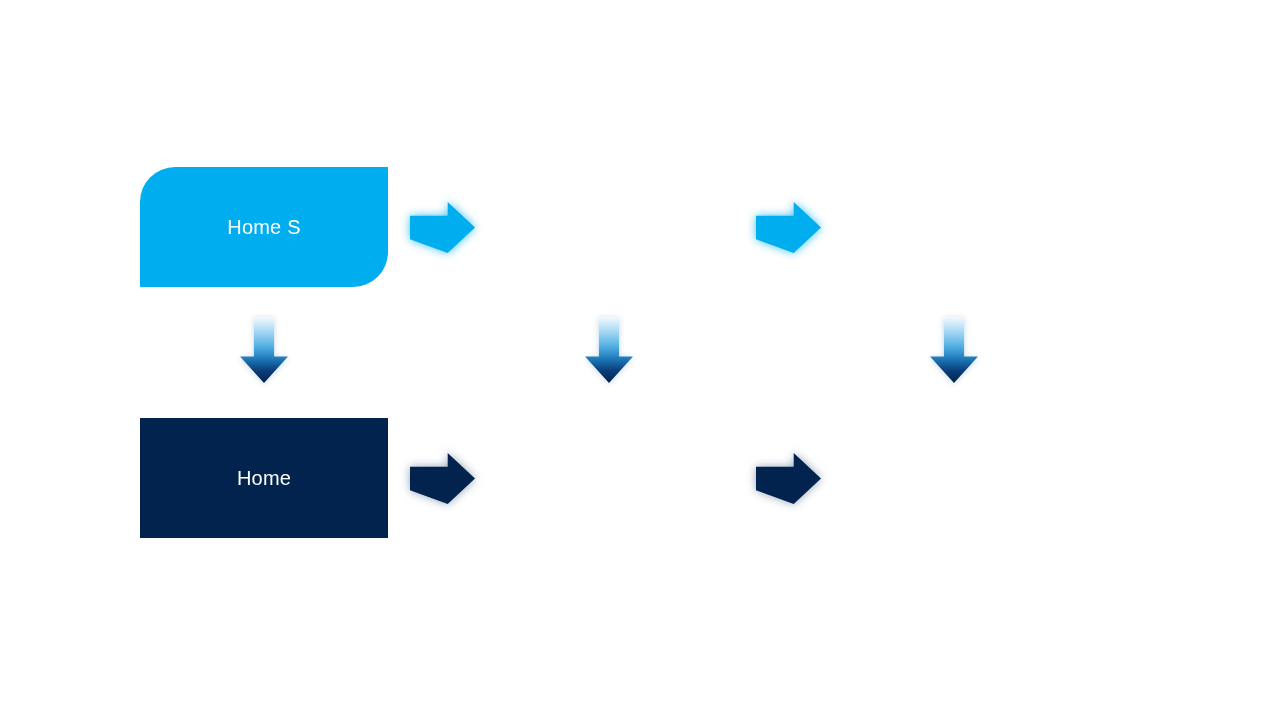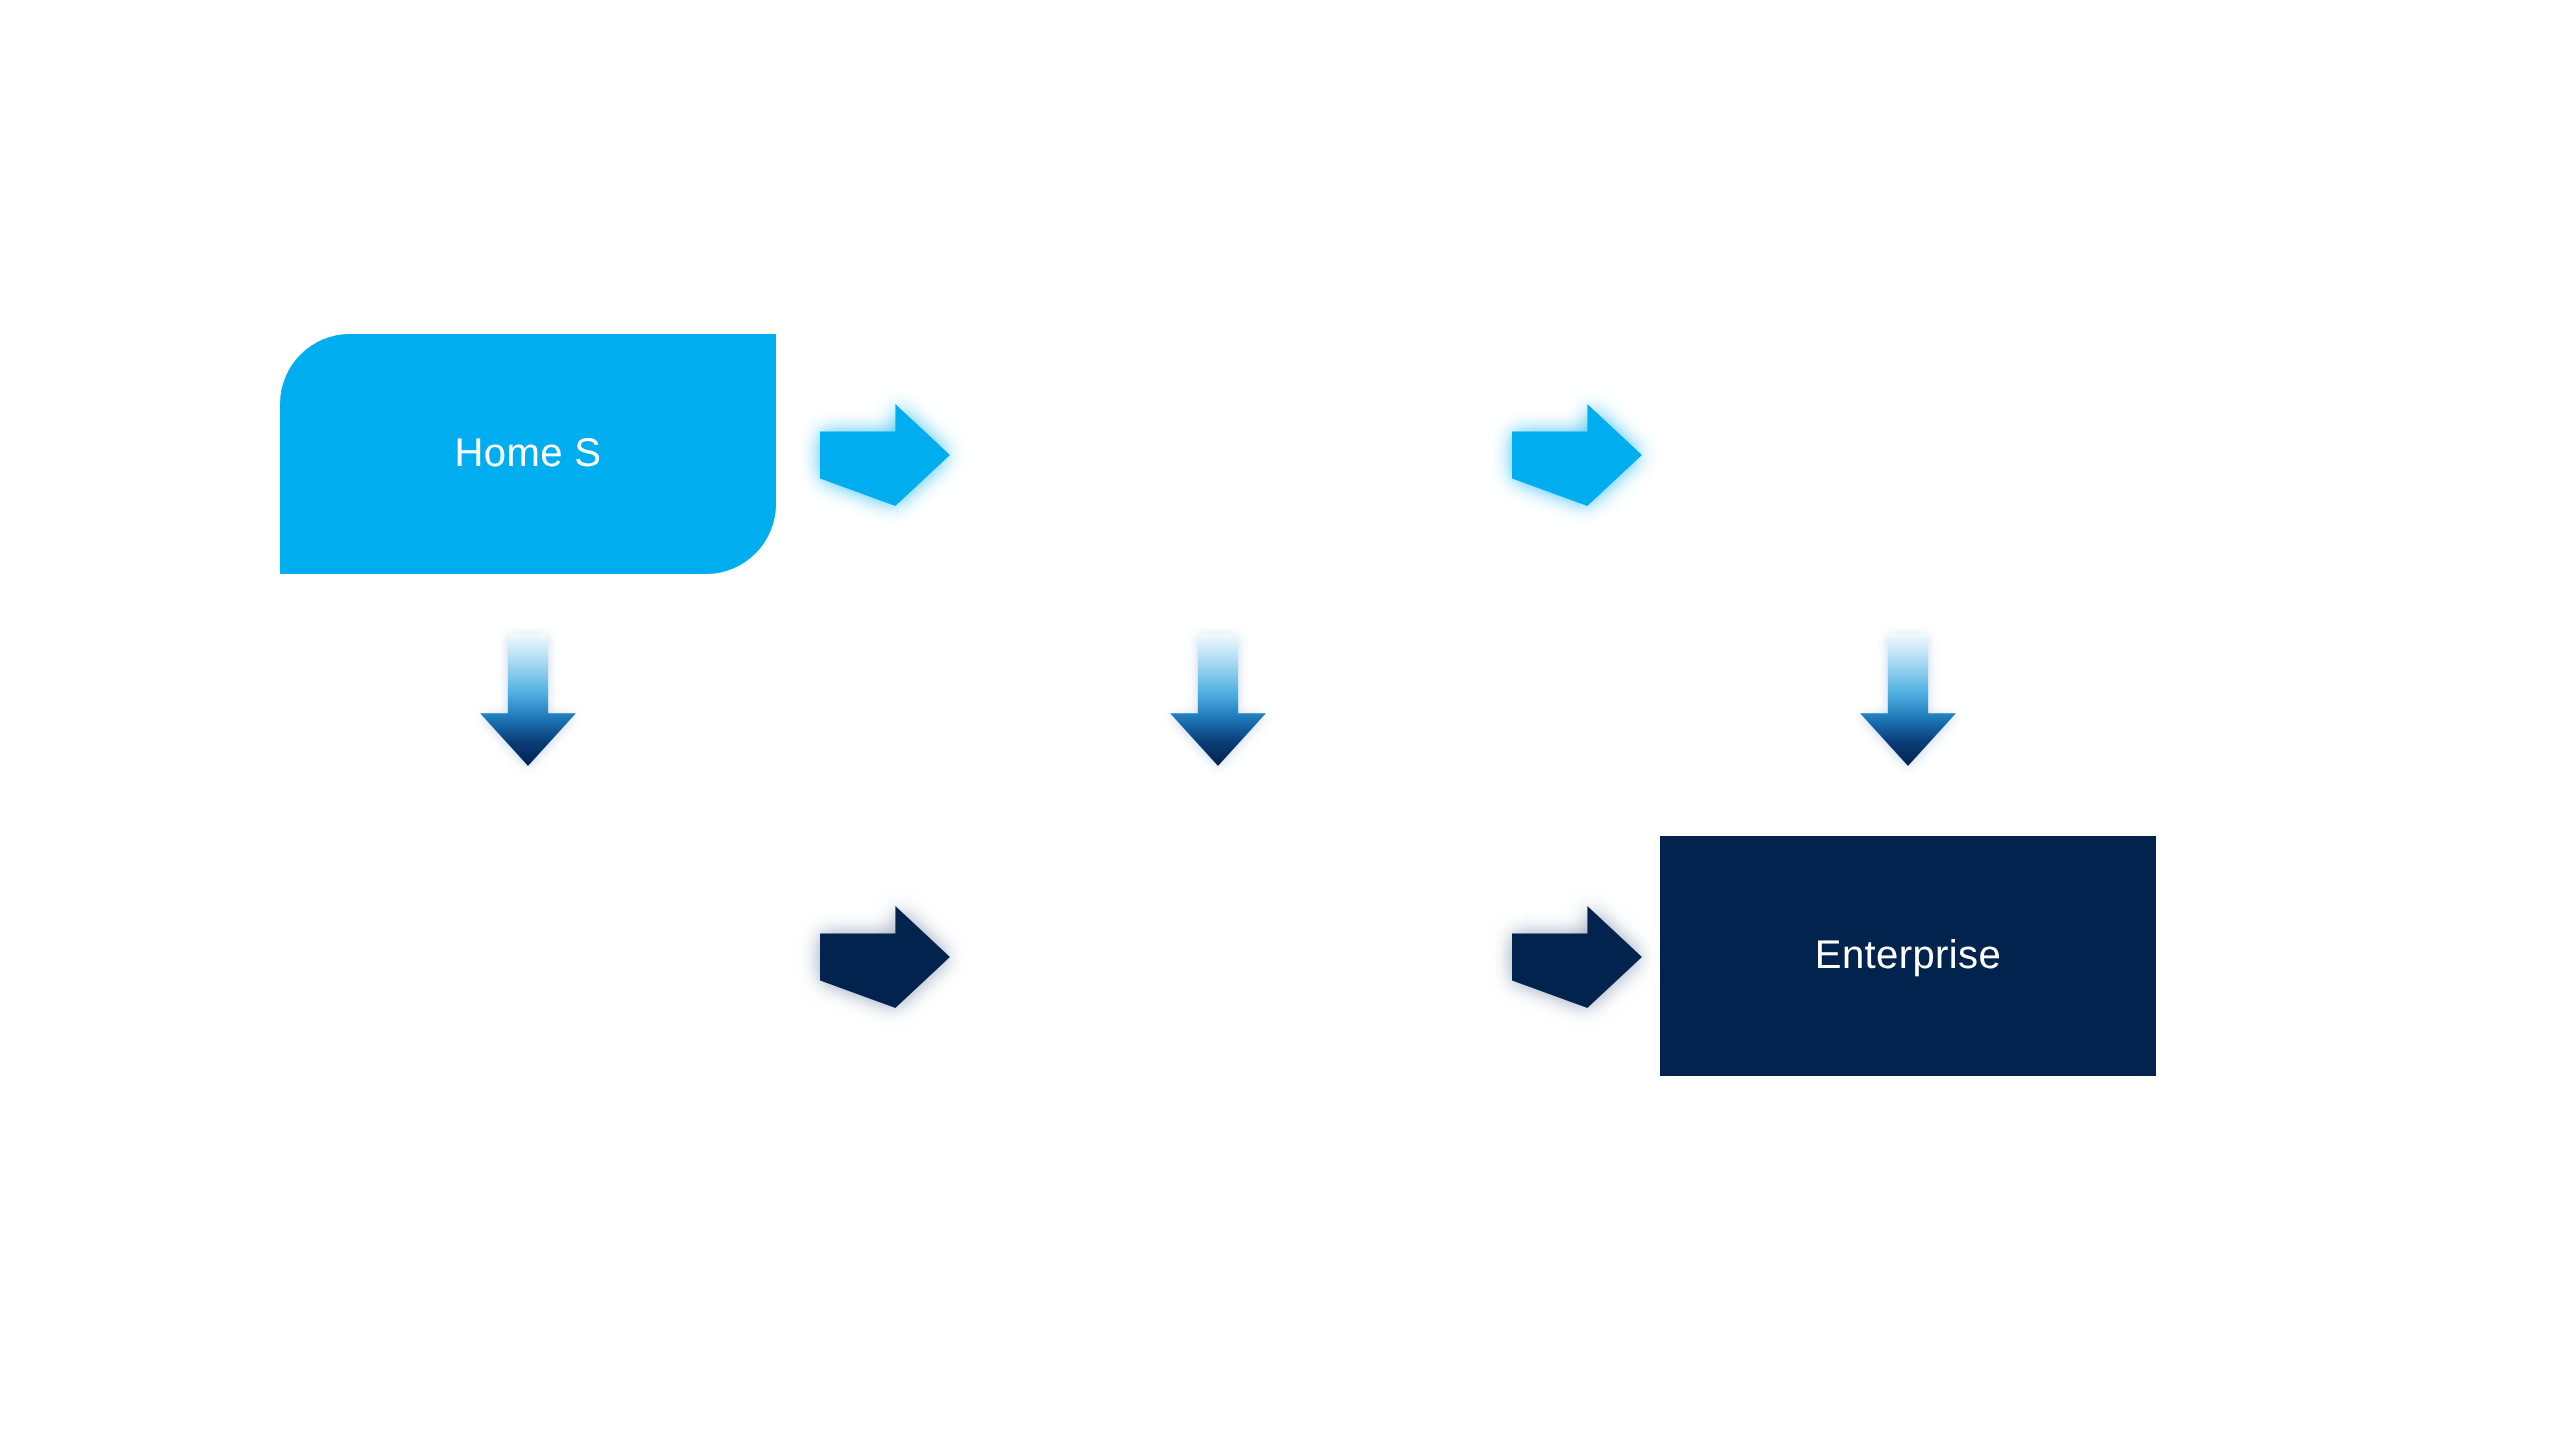--- a/index.html
+++ b/index.html
@@ -86,22 +86,22 @@
 </style>
 </head>
 <body>
 
 <div class="canvas">
 
   <div class="box box-top row-top col-0">
     <span>Home S</span>
   </div>
 
-  <div class="box box-bottom row-bottom col-2">
-    <span>Enterprise</span>
+  <div class="box box-bottom row-bottom col-0">
+    <span>Home</span>
   </div>
 
   <div class="harrow-wrap cyan ha-row-top ha-col-0">
     <div class="harrow cyan"></div>
   </div>
   <div class="harrow-wrap cyan ha-row-top ha-col-1">
     <div class="harrow cyan"></div>
   </div>
 
   <div class="harrow-wrap navy ha-row-bottom ha-col-0">

